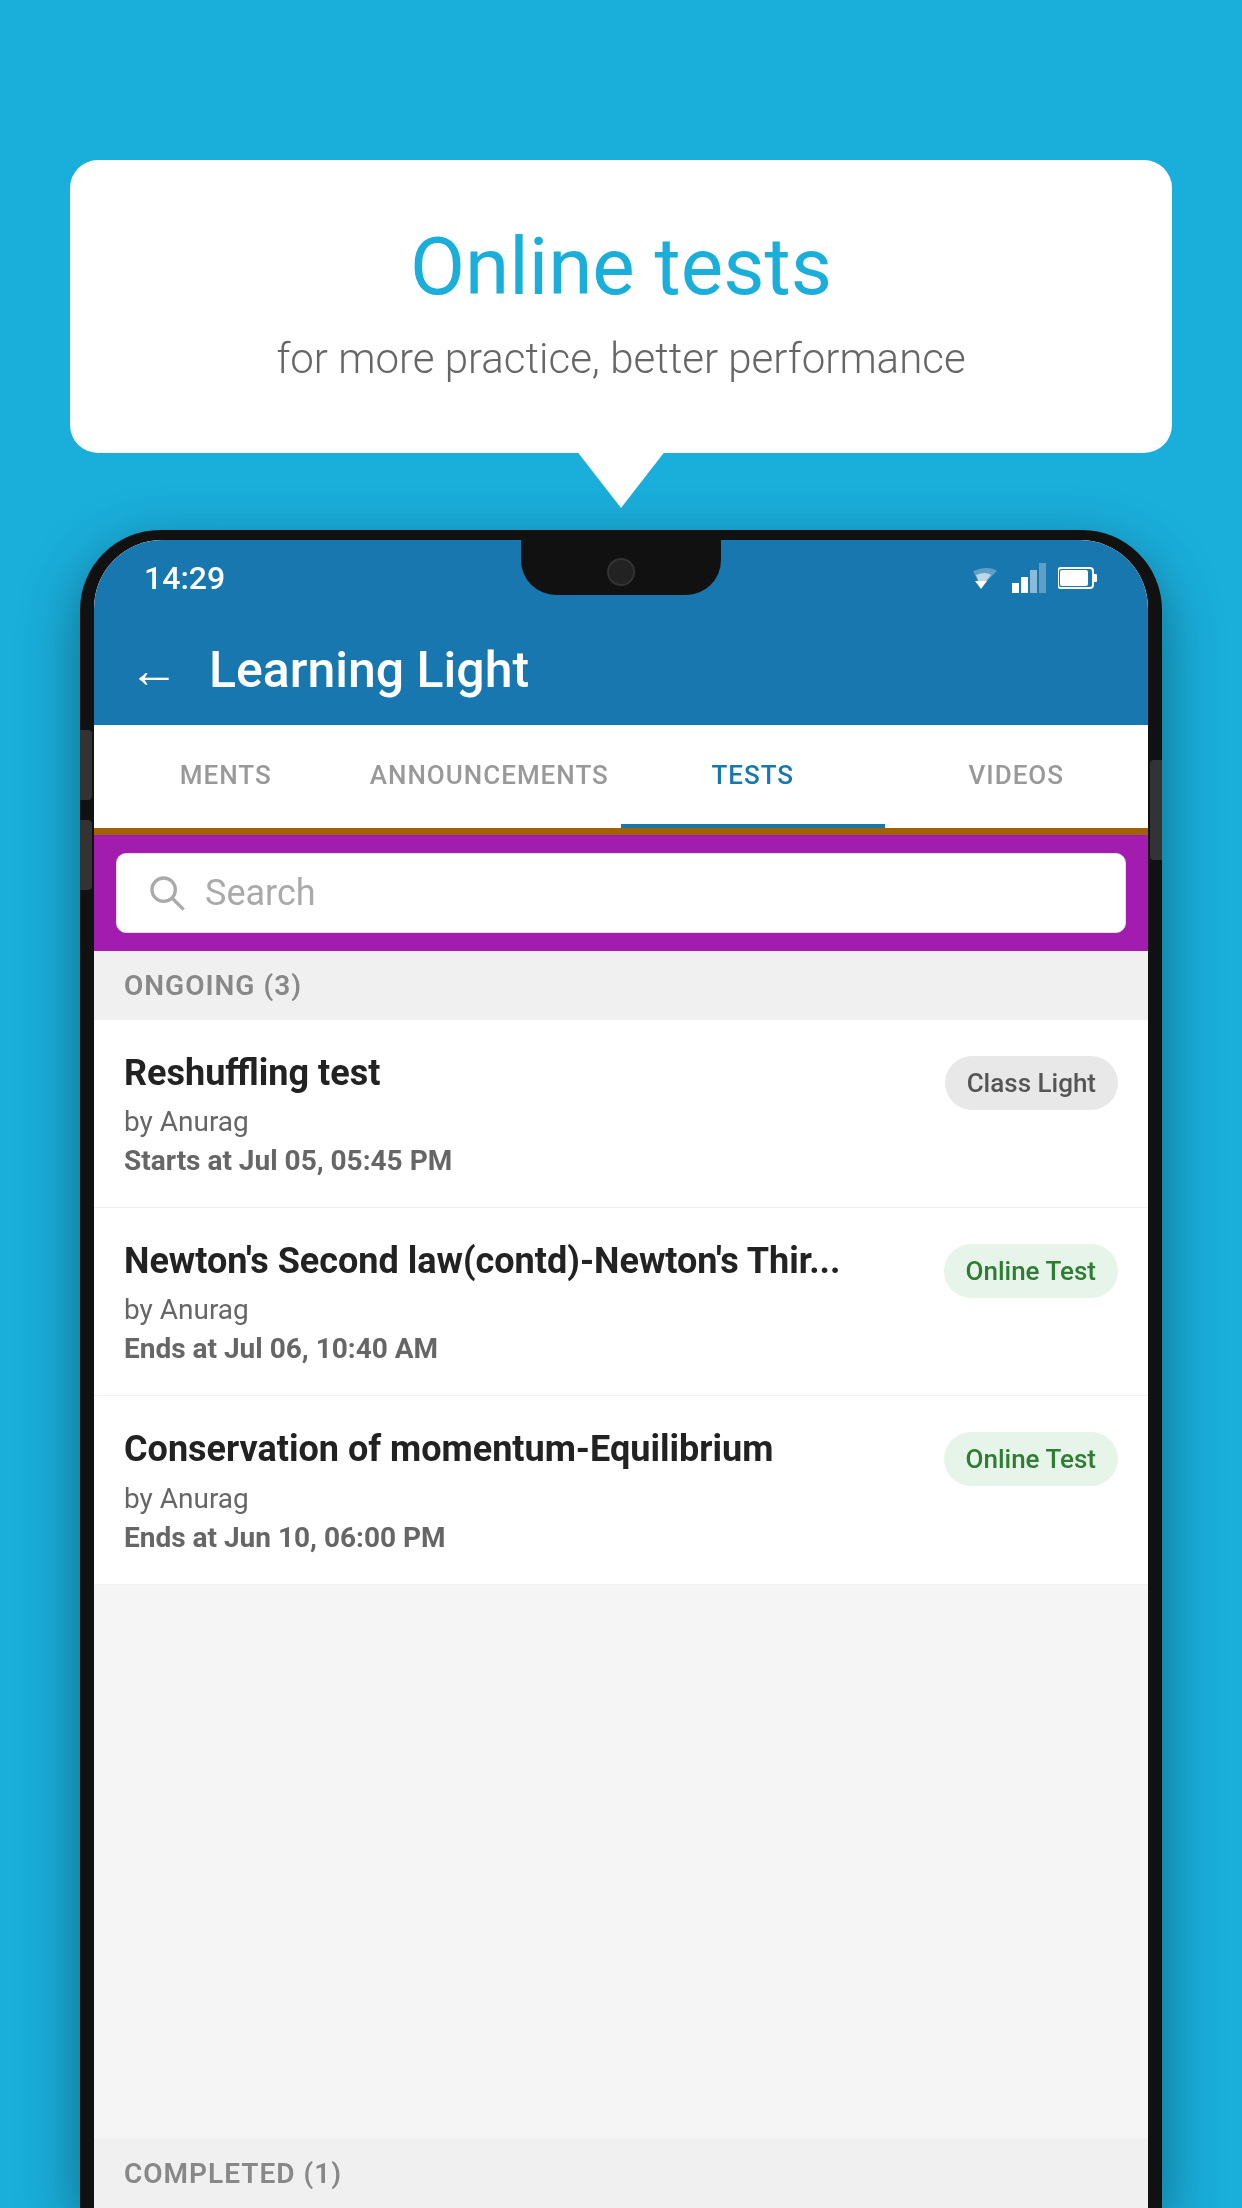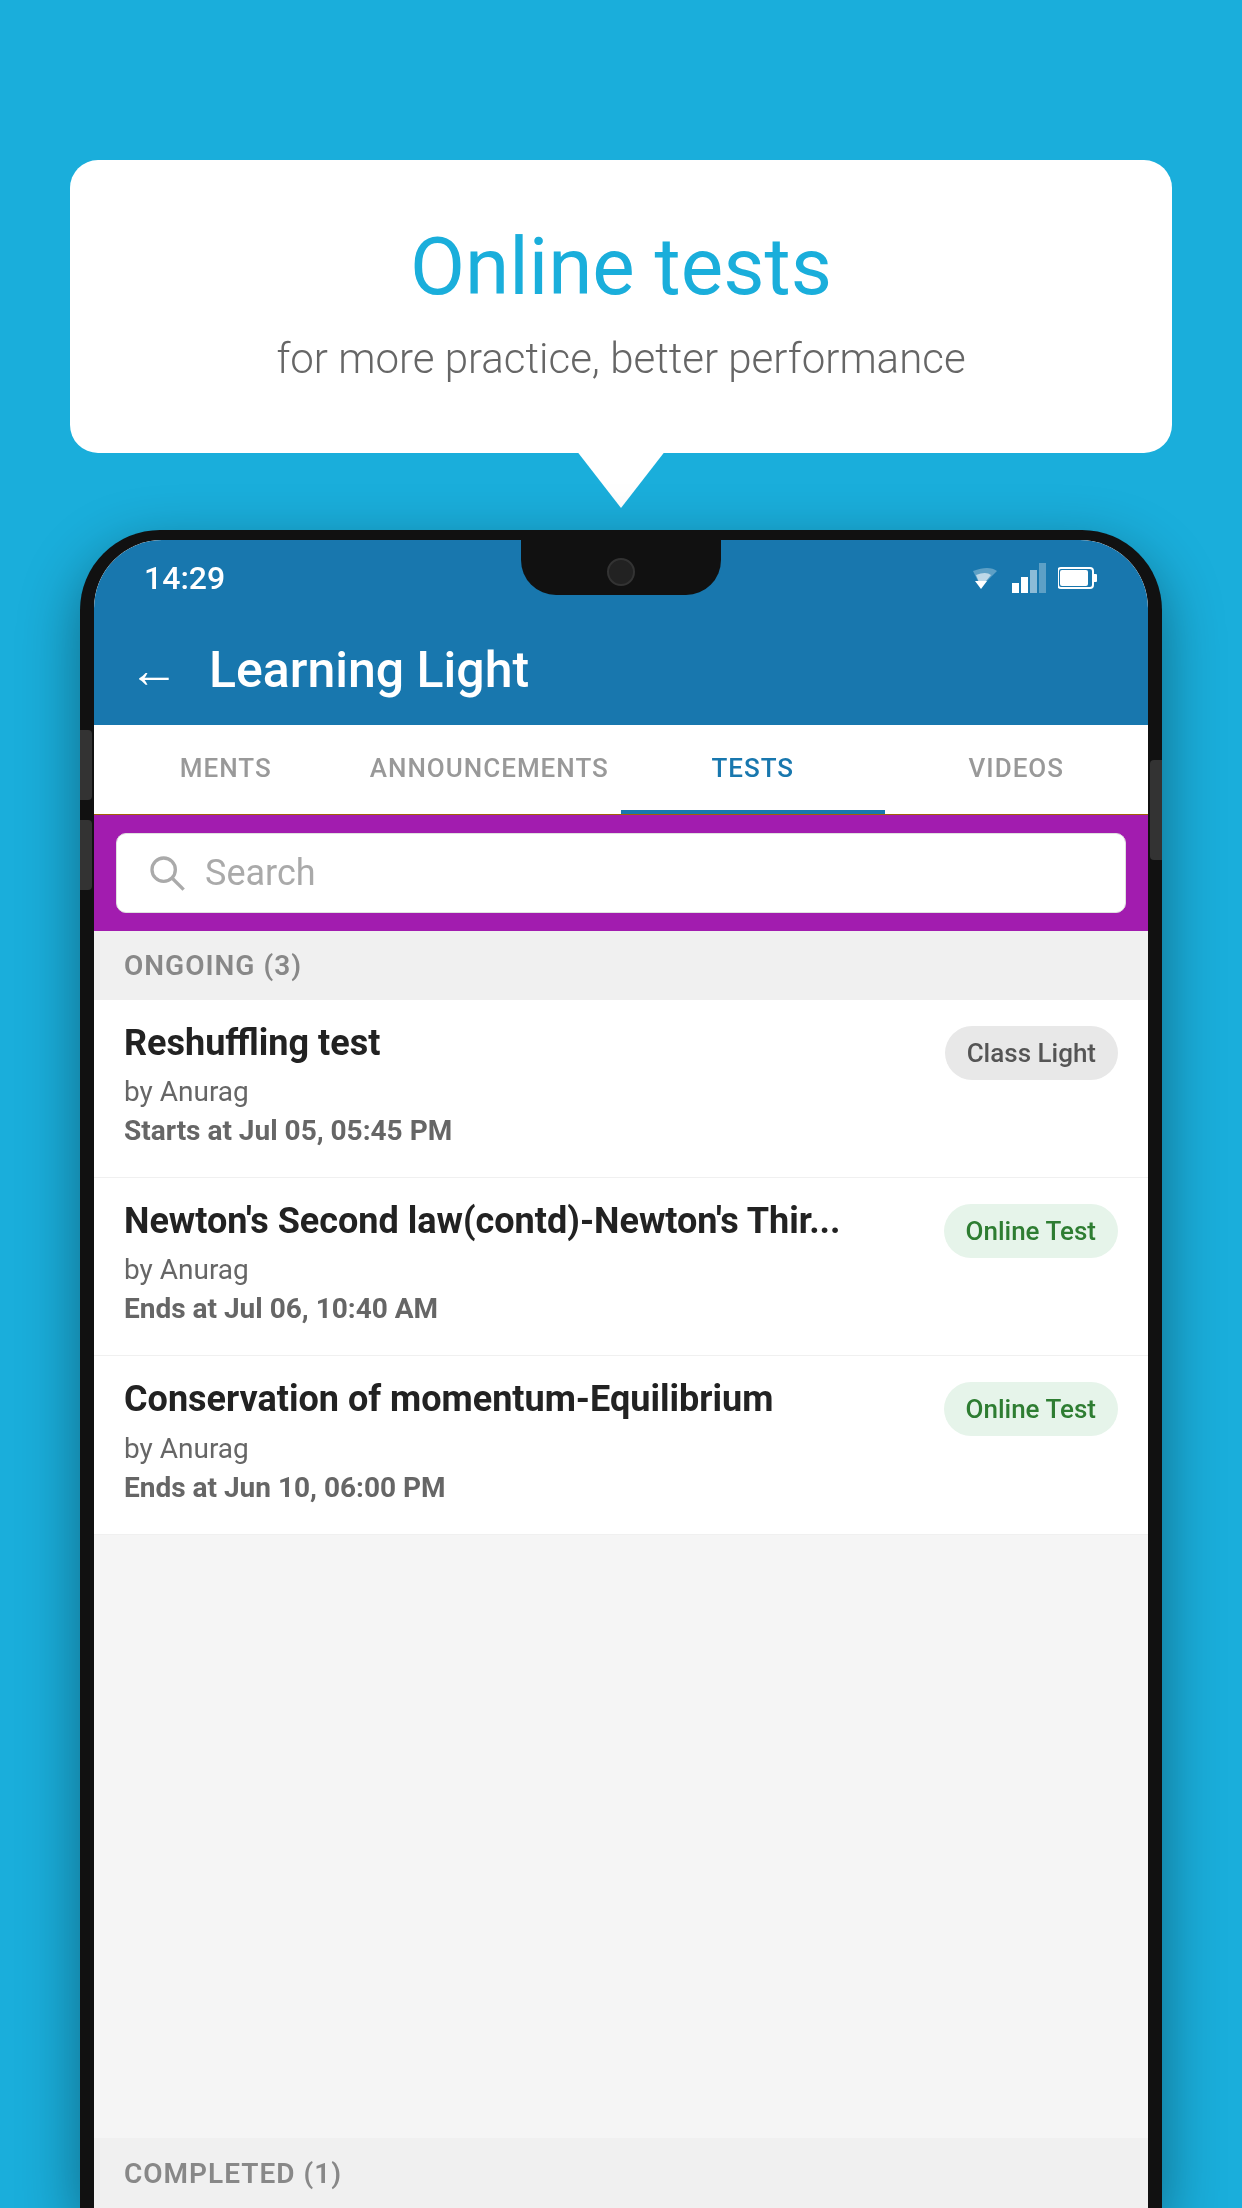--- a/index.html
+++ b/index.html
@@ -136,22 +136,22 @@
     .app-title {
       font-size: 50px;
       color: white;
       font-weight: 500;
     }
 
     
     .tabs-bar {
       background: white;
       display: flex;
-      height: 90px;
-      border-bottom: 1px solid #a16207;
+      height: 110px;
+      border-bottom: 7px solid #a16207;
     }
     .tab-item {
       flex: 1;
       display: flex;
       align-items: center;
       justify-content: center;
       font-size: 26px;
       color: #999;
       font-weight: 500;
       letter-spacing: 1px;
@@ -195,21 +195,21 @@
       color: #888;
       font-weight: 600;
       letter-spacing: 1px;
     }
 
     
     .test-list {
       background: white;
     }
     .test-item {
-      padding: 22px 30px 30px 30px;
+      padding: 32px 30px 30px 30px;
       border-bottom: 1px solid #f0f0f0;
       display: flex;
       align-items: flex-start;
       justify-content: space-between;
       gap: 20px;
     }
     .test-info {
       flex: 1;
     }
     .test-name {

